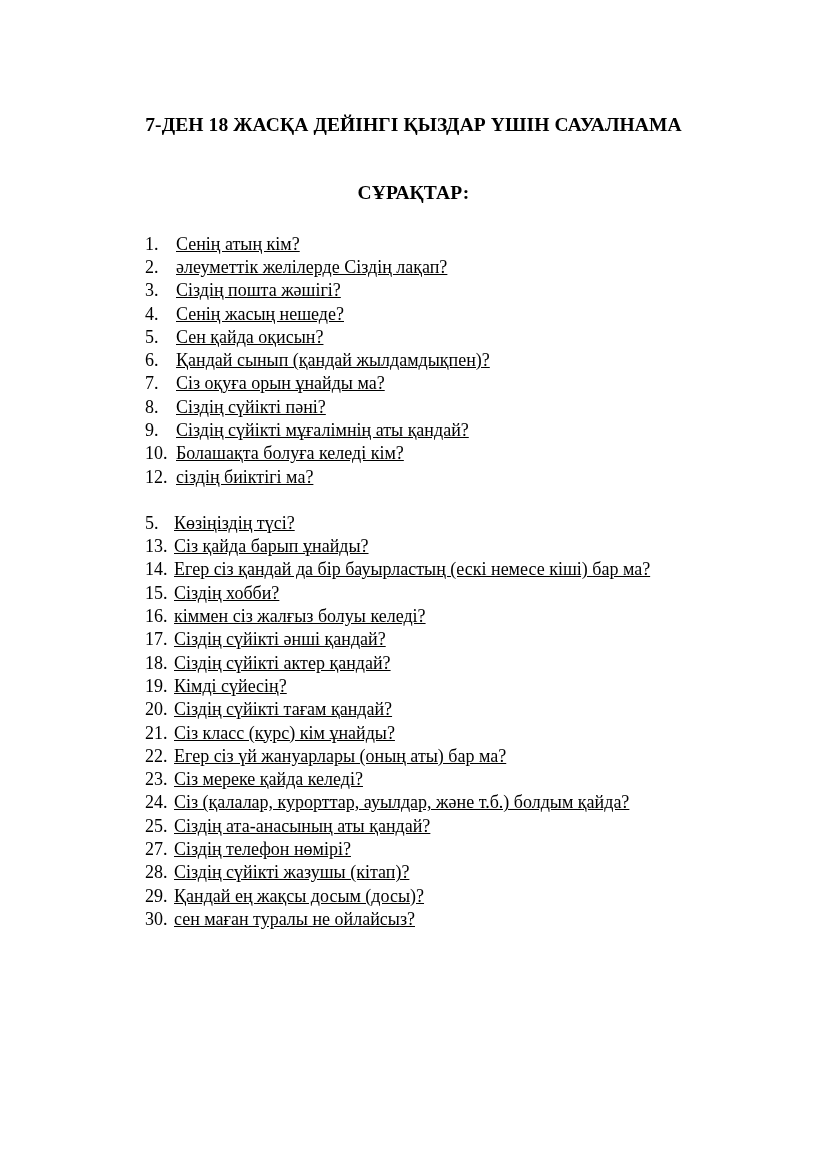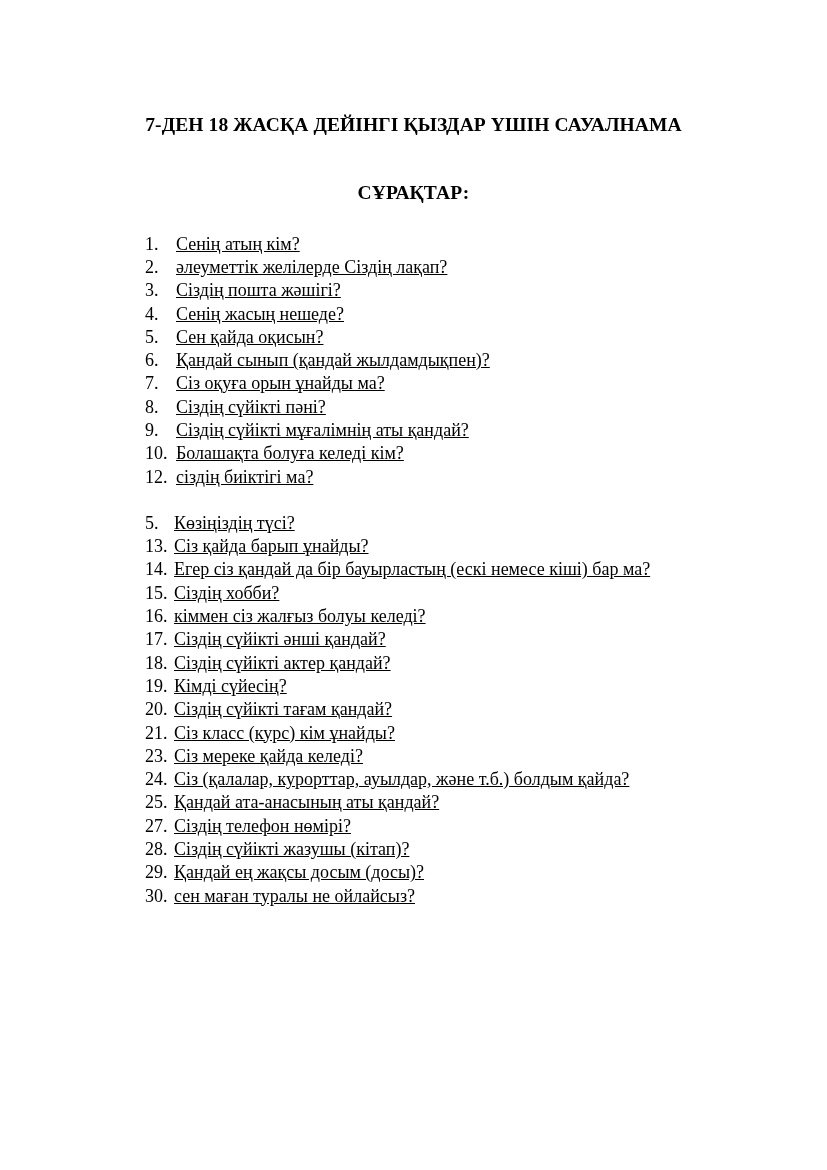--- a/index.html
+++ b/index.html
@@ -161,30 +161,34 @@
     </div>
     <div class="q-item">
       <span class="q-num">20.</span>
       <span class="q-text">Сіздің сүйікті тағам қандай?</span>
     </div>
     <div class="q-item">
       <span class="q-num">21.</span>
       <span class="q-text">Сіз класс (курс) кім ұнайды?</span>
     </div>
     <div class="q-item">
+      <span class="q-num">22.</span>
+      <span class="q-text">Егер сіз үй жануарлары (оның аты) бар ма?</span>
+    </div>
+    <div class="q-item">
       <span class="q-num">23.</span>
       <span class="q-text">Сіз мереке қайда келеді?</span>
     </div>
     <div class="q-item">
       <span class="q-num">24.</span>
       <span class="q-text">Сіз (қалалар, курорттар, ауылдар, және т.б.) болдым қайда?</span>
     </div>
     <div class="q-item">
       <span class="q-num">25.</span>
-      <span class="q-text">Қандай ата-анасының аты қандай?</span>
+      <span class="q-text">Сіздің ата-анасының аты қандай?</span>
     </div>
     <div class="q-item">
       <span class="q-num">27.</span>
       <span class="q-text">Сіздің телефон нөмірі?</span>
     </div>
     <div class="q-item">
       <span class="q-num">28.</span>
       <span class="q-text">Сіздің сүйікті жазушы (кітап)?</span>
     </div>
     <div class="q-item">

